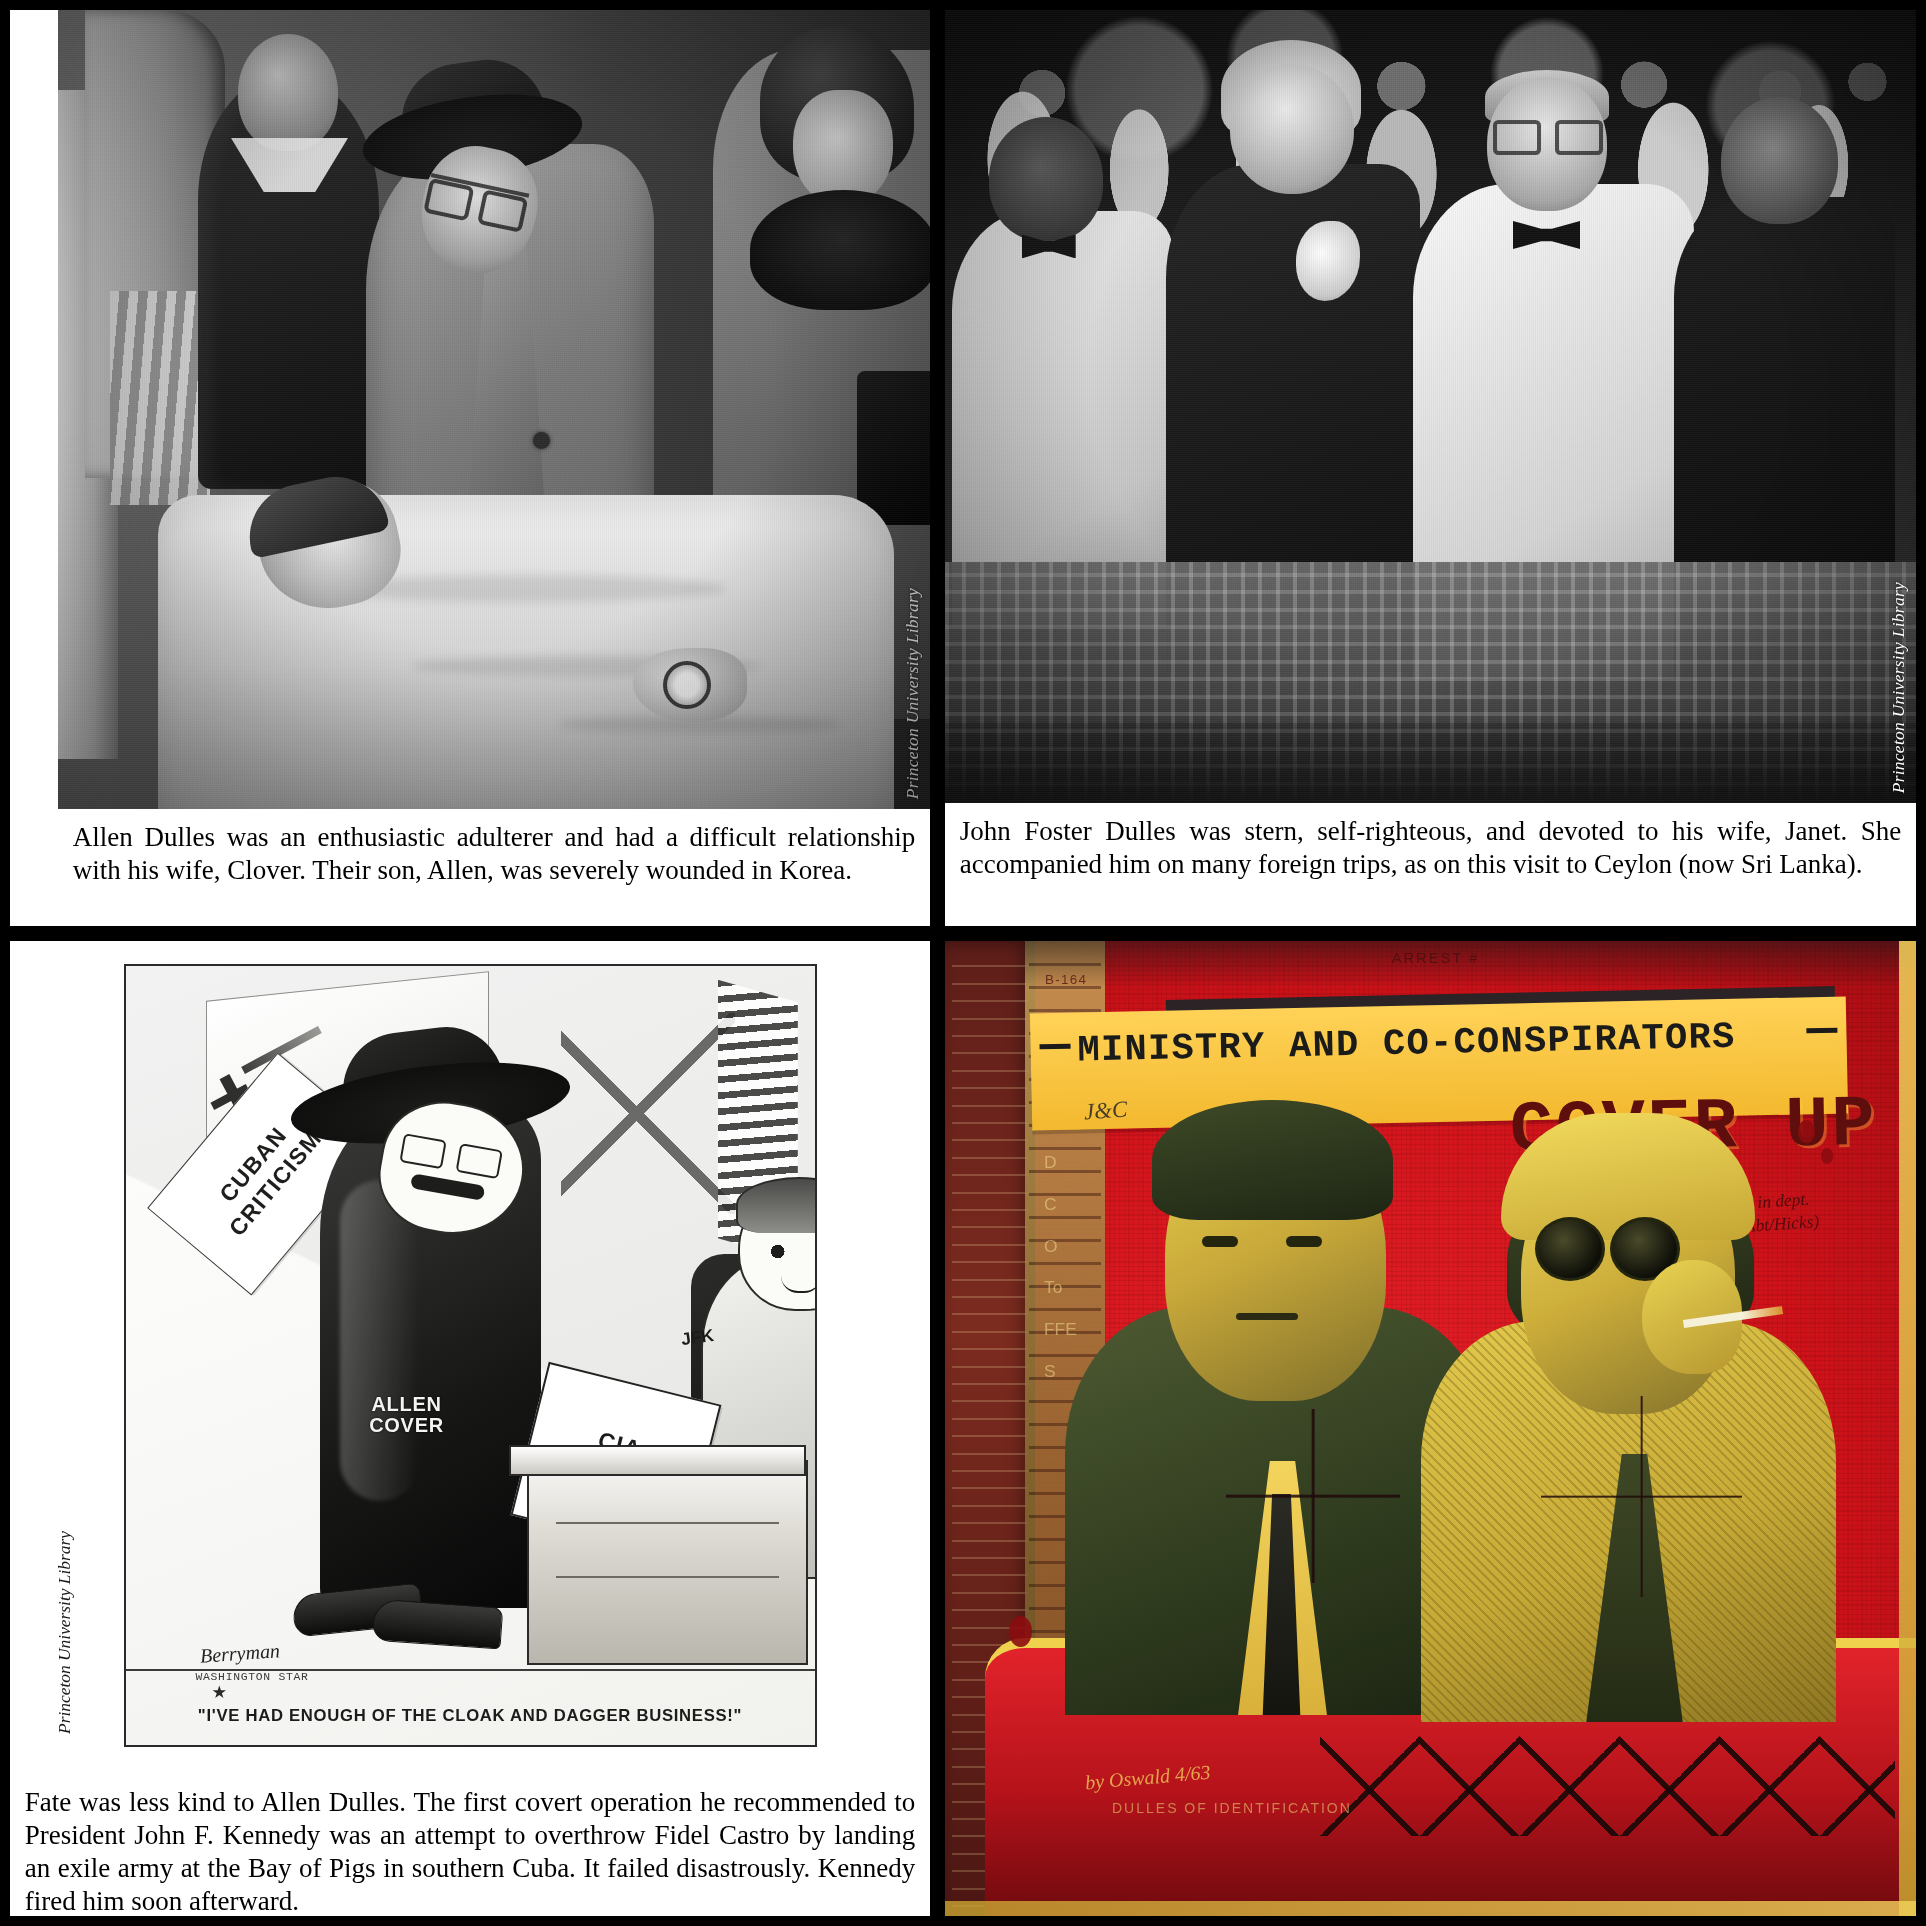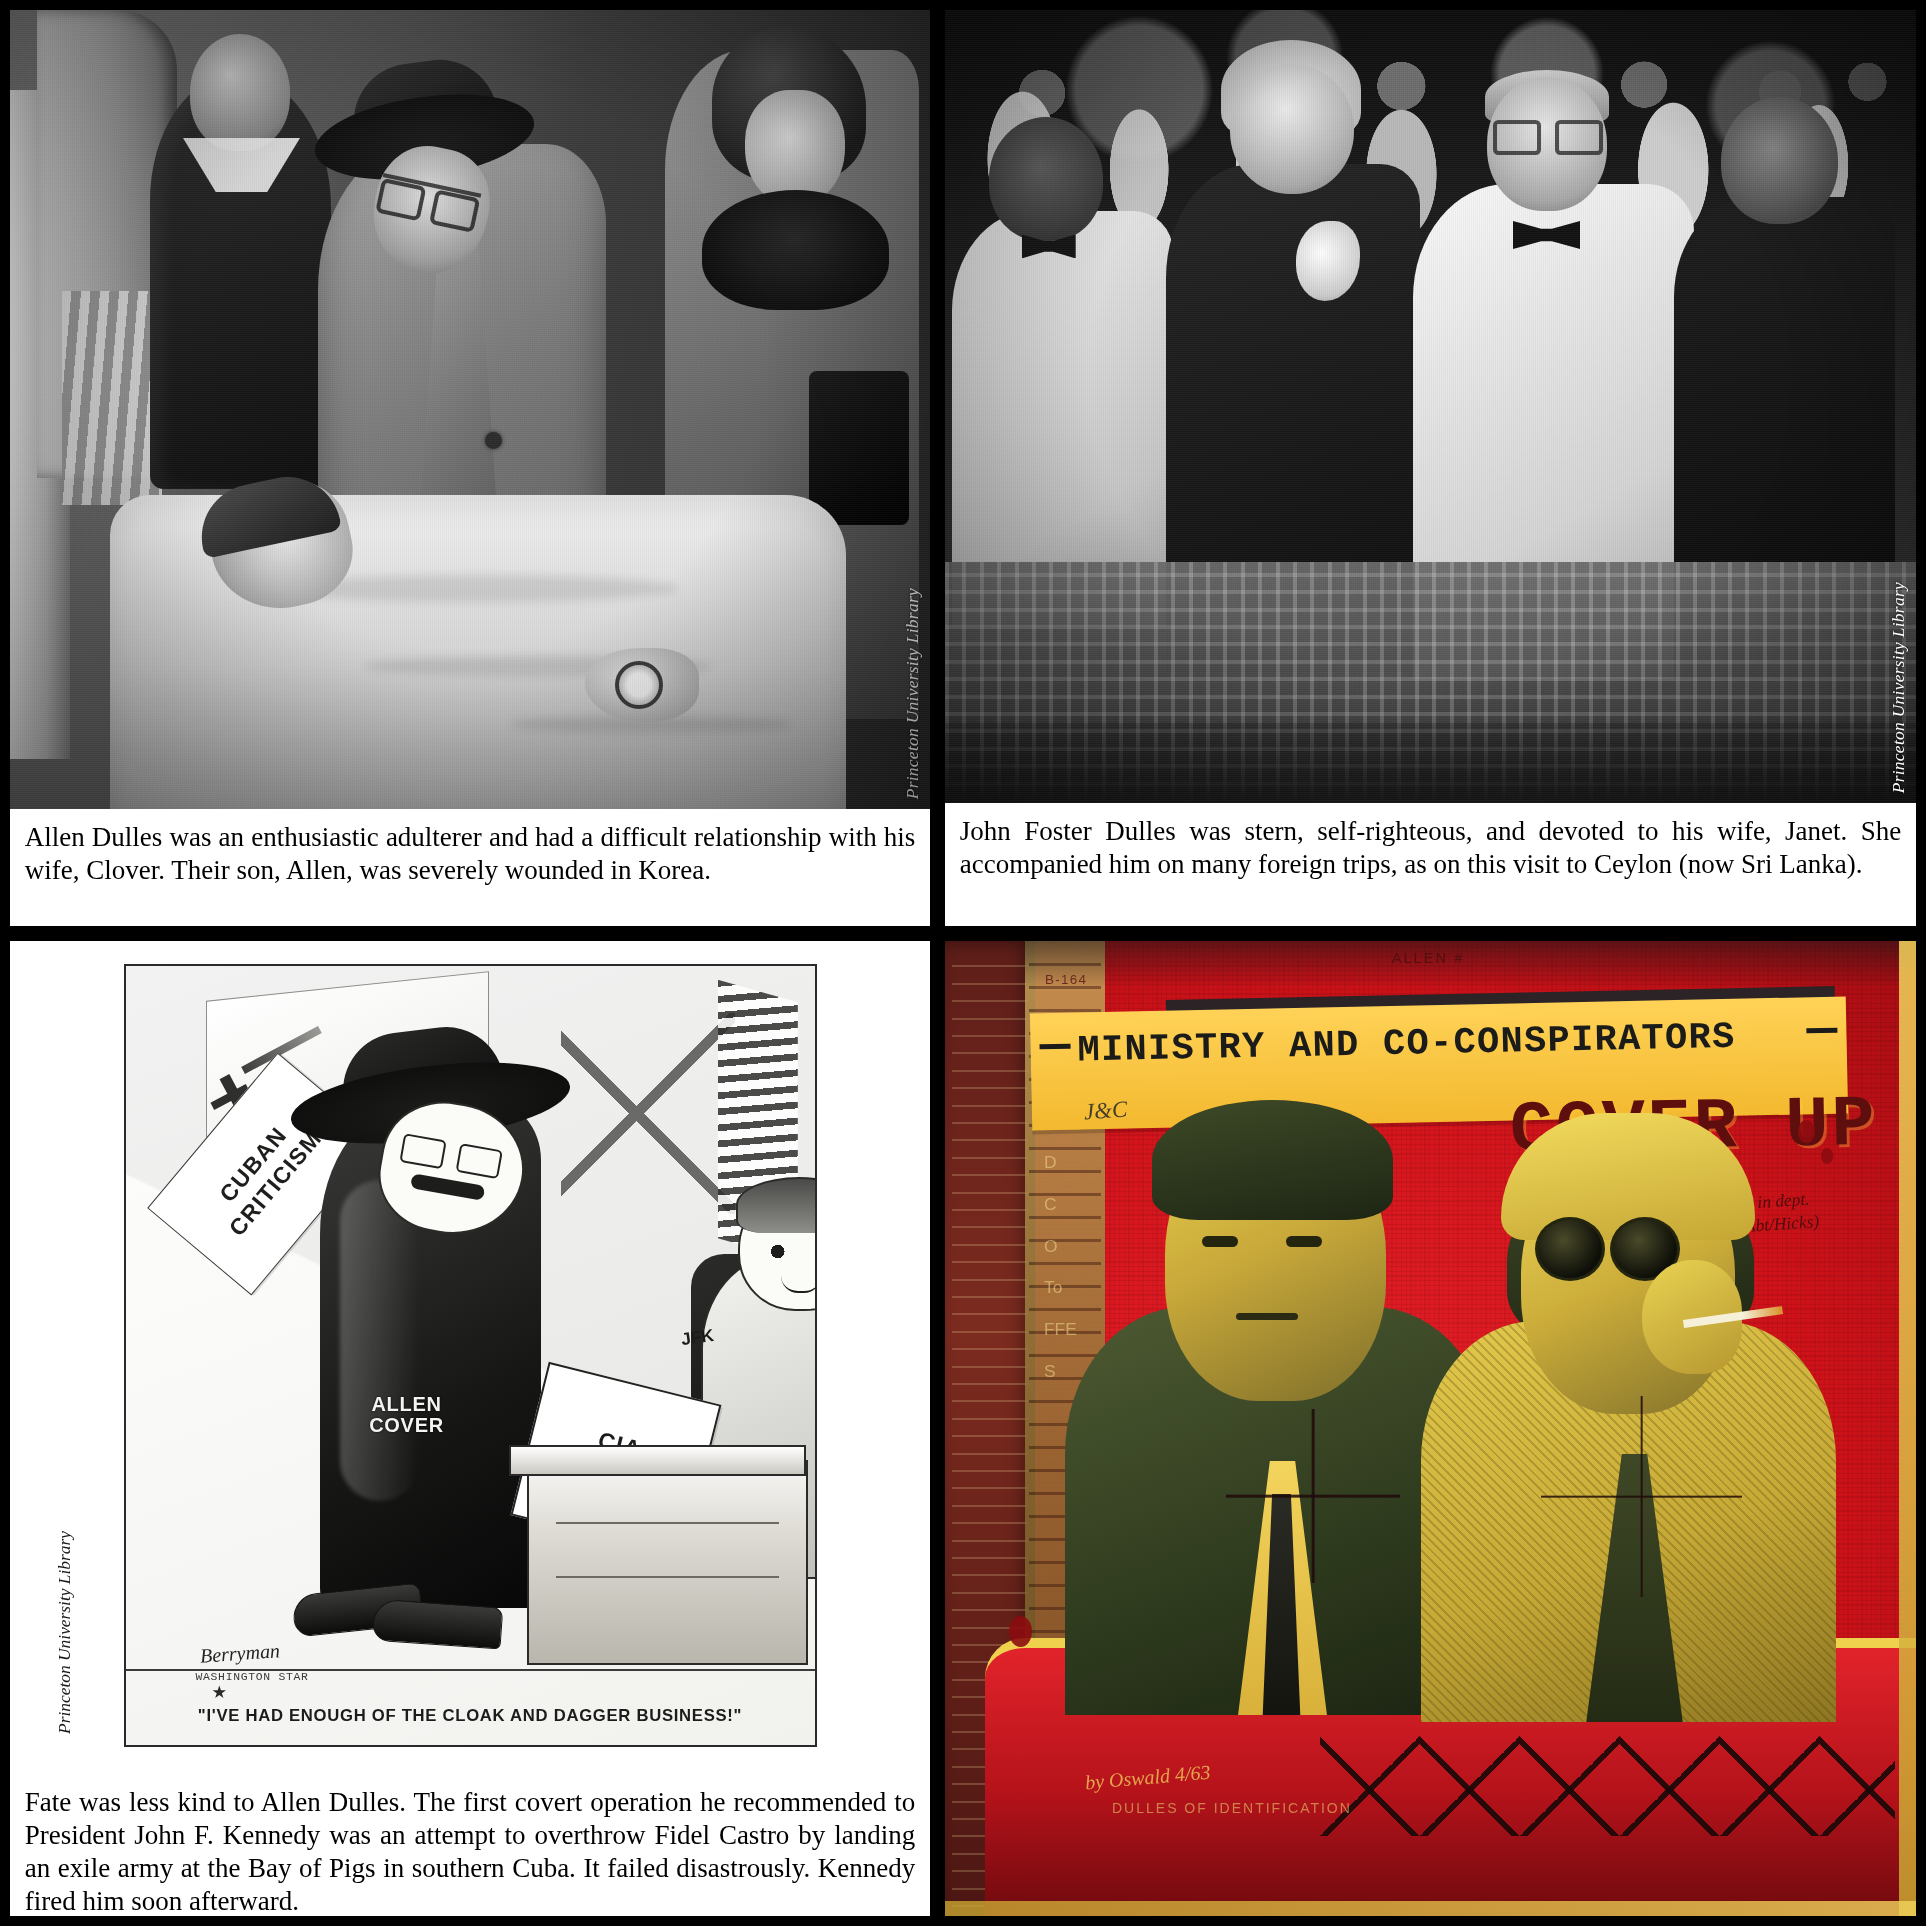--- a/index.html
+++ b/index.html
@@ -22,21 +22,21 @@
     grid-template-columns: 940px 986px;
     grid-template-rows: 936px 990px;
     gap: 0;
   }
   .panel {
     position: relative;
     background: #ffffff;
     overflow: hidden;
     box-sizing: border-box;
   }
-  .panel.tl { border: 10.7px solid #000; }
+  .panel.tl { border: 10.7px solid #000; padding-left: 48px; }
   .panel.tr { border: 10.7px solid #000; border-left-width: 5.4px; }
   .panel.bl { border: 10.7px solid #000; border-top-width: 5.4px; }
   .panel.br { border: 10.7px solid #000; border-left-width: 5.4px; border-top-width: 5.4px; }
 
   .photo-wrap {
     position: relative;
     box-sizing: border-box;
   }
   .photo {
     position: relative;
@@ -1109,21 +1109,21 @@
   <div class="panel br">
     <div class="p4-art">
       <div class="texture"></div>
       <div class="doc-left">
         <div class="scribbles"></div>
       </div>
       <div class="card-strip">
         <div class="rows"></div>
       </div>
       <div class="doc-top"></div>
-      <div class="arrest-text">ALLEN #</div>
+      <div class="arrest-text">ARREST #</div>
       <div class="b403">B-164</div>
       <div class="dark-bar"></div>
       <div class="yellow-band">
         <div class="dash-l"></div>
         <div class="dash-r"></div>
         <div class="title">MINISTRY AND CO-CONSPIRATORS</div>
         <div class="scrawl">J&amp;C</div>
       </div>
       <div class="coverup">COVER UP</div>
       <div class="hand-note">Printed 11-22-63 in dept. printing office (Abt/Hicks)</div>

